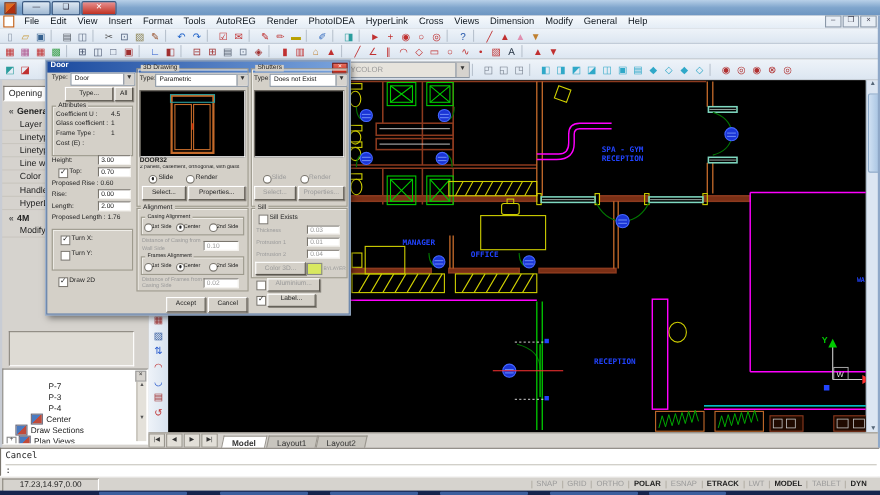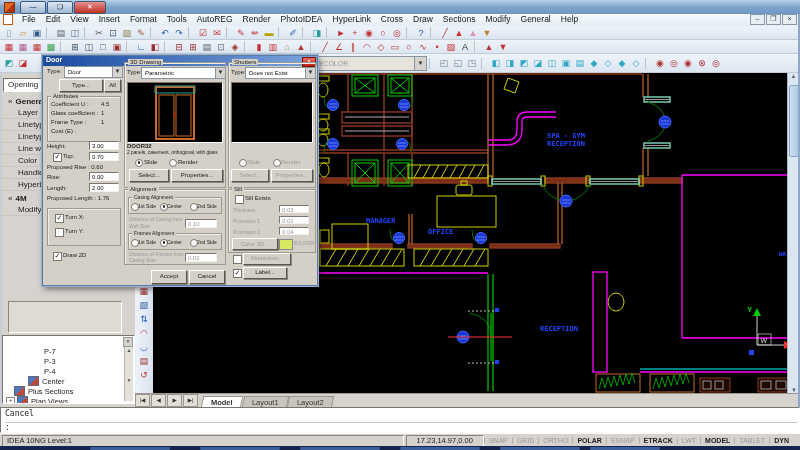--- a/index.html
+++ b/index.html
@@ -114,22 +114,22 @@
       <span class="mitem">Edit</span>
       <span class="mitem">View</span>
       <span class="mitem">Insert</span>
       <span class="mitem">Format</span>
       <span class="mitem">Tools</span>
       <span class="mitem">AutoREG</span>
       <span class="mitem">Render</span>
       <span class="mitem">PhotoIDEA</span>
       <span class="mitem">HyperLink</span>
       <span class="mitem">Cross</span>
-      <span class="mitem">Draw</span>
-      <span class="mitem">Sections</span>
+      <span class="mitem">Views</span>
+      <span class="mitem">Dimension</span>
       <span class="mitem">Modify</span>
       <span class="mitem">General</span>
       <span class="mitem">Help</span>
     </span>
   <span class="mdi">–</span>
   <span class="mdi">❐</span>
   <span class="mdi" style="margin-right:3px">×</span>
 </div>
 
 <div id="tbar1" class="tbar abs">
@@ -282,21 +282,21 @@
         </div>
         <div class="tree-row" style="padding-left: 40px;">
           <span>P-4</span>
         </div>
         <div class="tree-row" style="padding-left: 24px;">
           <span class="tree-icon"></span>
           <span>Center</span>
         </div>
         <div class="tree-row" style="padding-left: 10px;">
           <span class="tree-icon"></span>
-          <span>Plus Sections</span>
+          <span>Draw Sections</span>
         </div>
         <div class="tree-row" style="padding-left: 2px;">
           <span class="tree-plus">+</span>
           <span class="tree-icon"></span>
           <span>Plan Views</span>
         </div>
       </div>
     <div id="tree-close">×</div>
     <div id="tree-scroll">▲<br><br><br><br><br>▼</div>
   </div>
@@ -477,21 +477,20 @@
       <span class="tab"><span>Layout2</span></span>
     </span>
 </div>
 
 <div id="cmdwin" class="abs">
   <div id="cmd-line1">Cancel</div>
   <div id="cmd-line2">:</div>
 </div>
 
 <div id="statusbar" class="abs">
-  <span class="scell" style="width:450px">IDEA 10NG Level:1</span>
   <span class="scell" style="width:78px;justify-content:center">17.23,14.97,0.00</span>
   <span style="flex:1"></span>
   <span id="toggles-holder" style="display:flex;align-items:center">
       <span class="toggle off">SNAP</span>
       <span class="toggle off">GRID</span>
       <span class="toggle off">ORTHO</span>
       <span class="toggle">POLAR</span>
       <span class="toggle off">ESNAP</span>
       <span class="toggle">ETRACK</span>
       <span class="toggle off">LWT</span>

